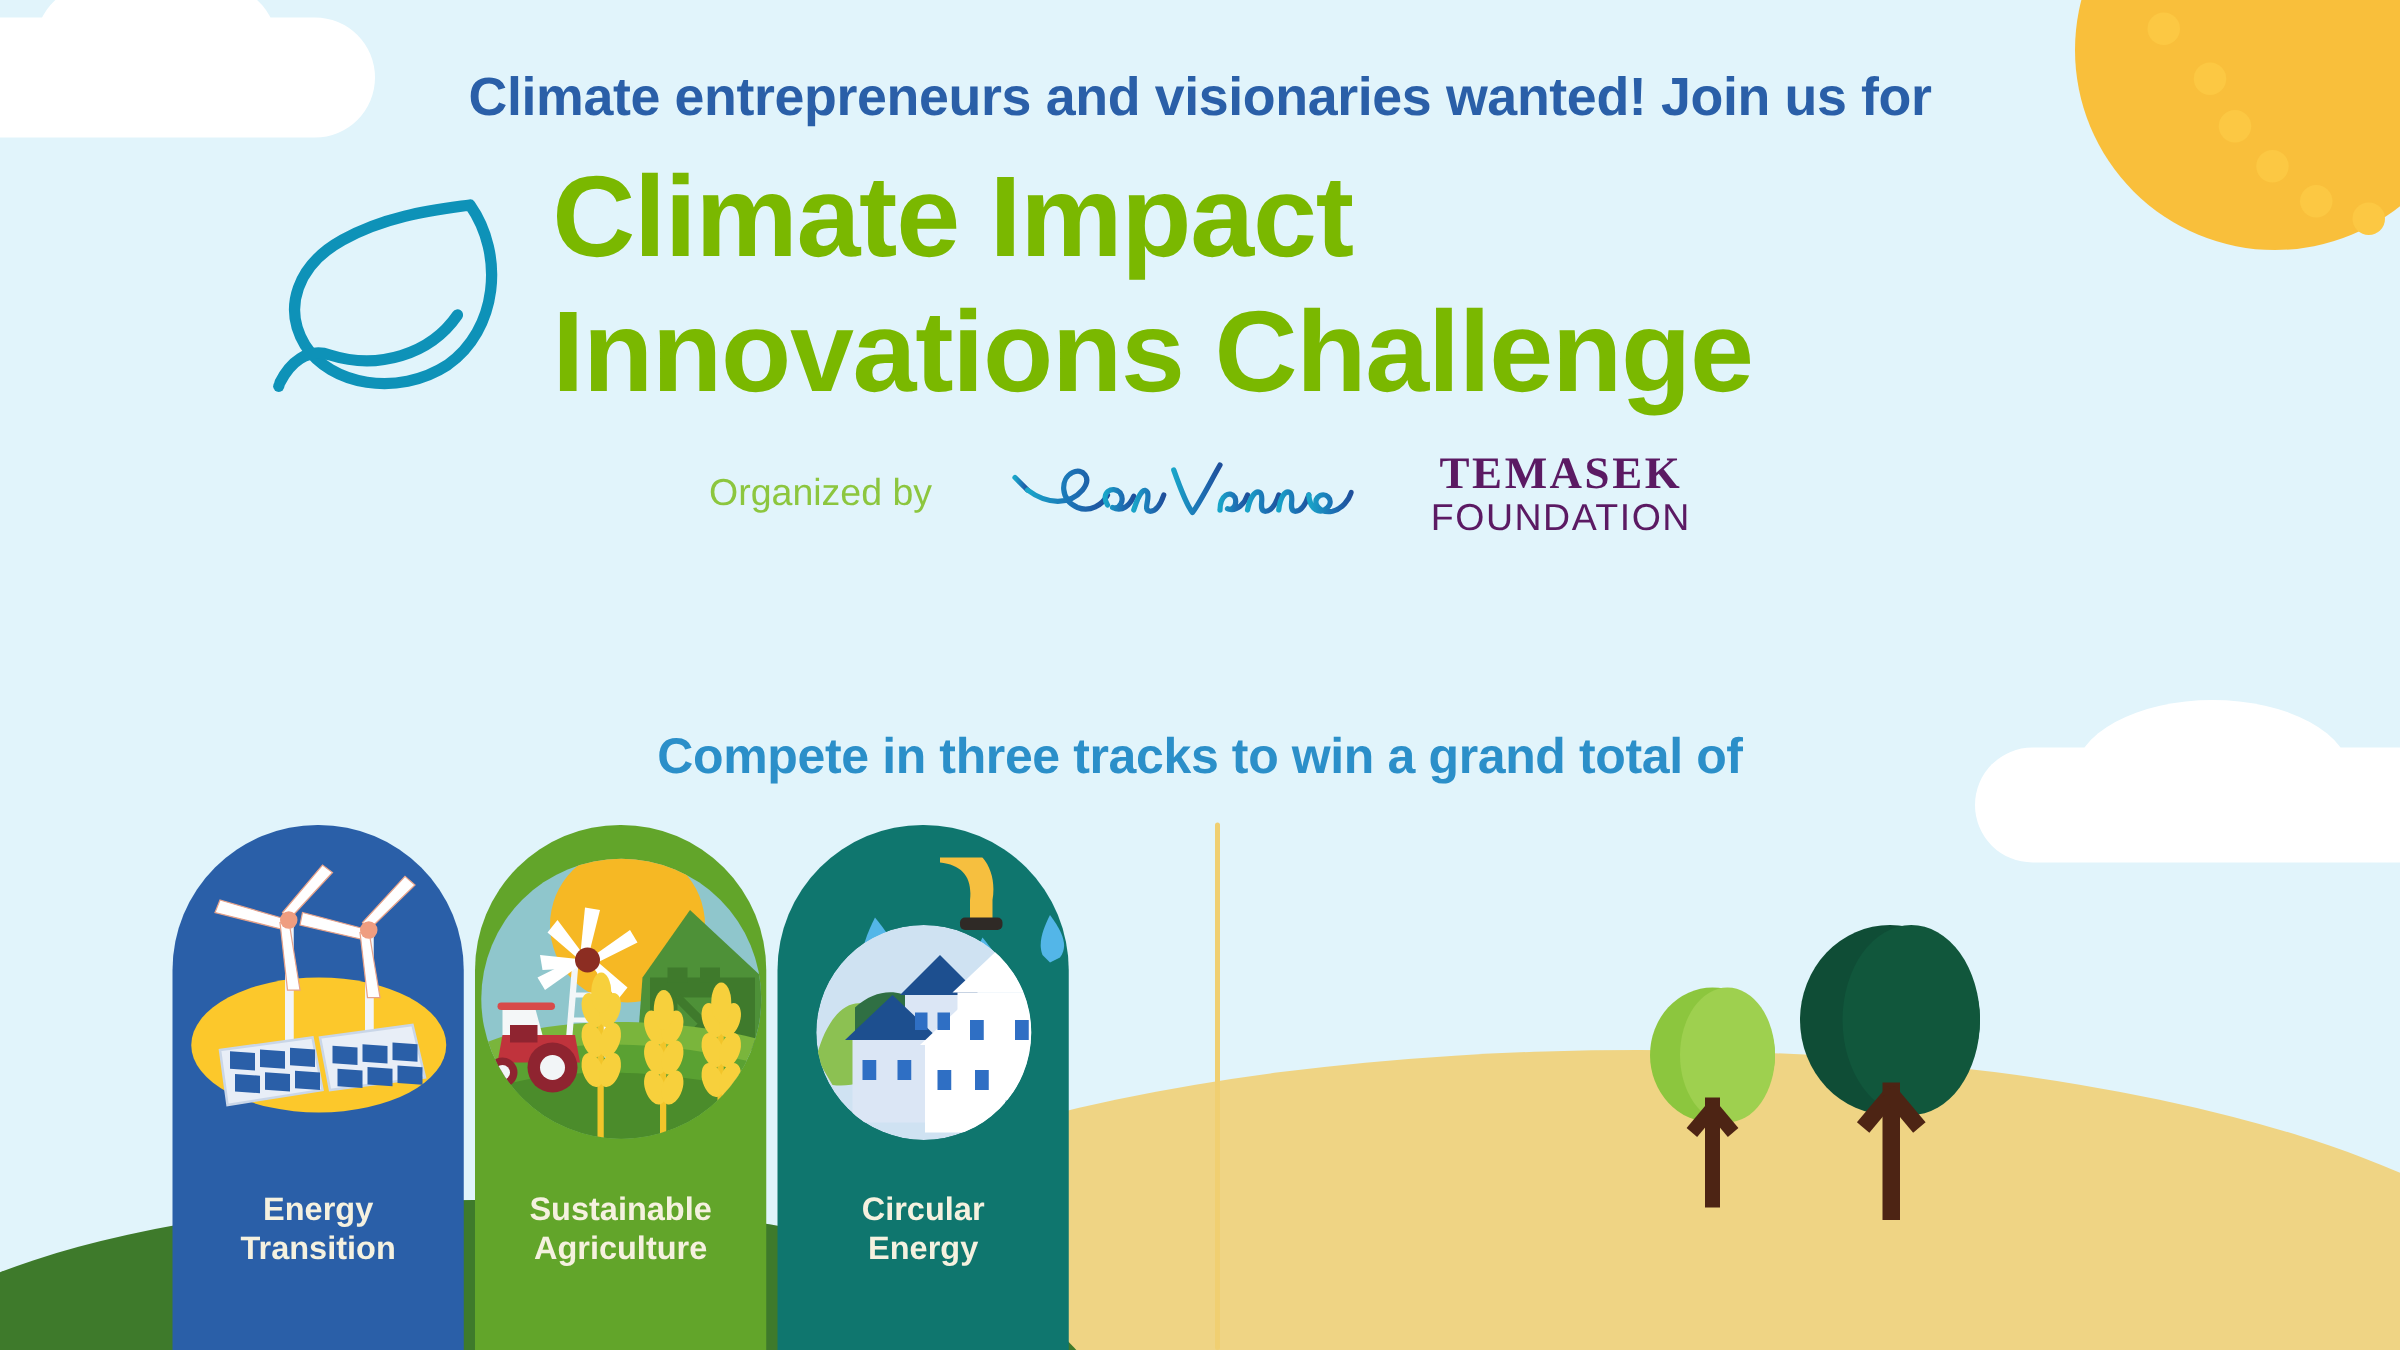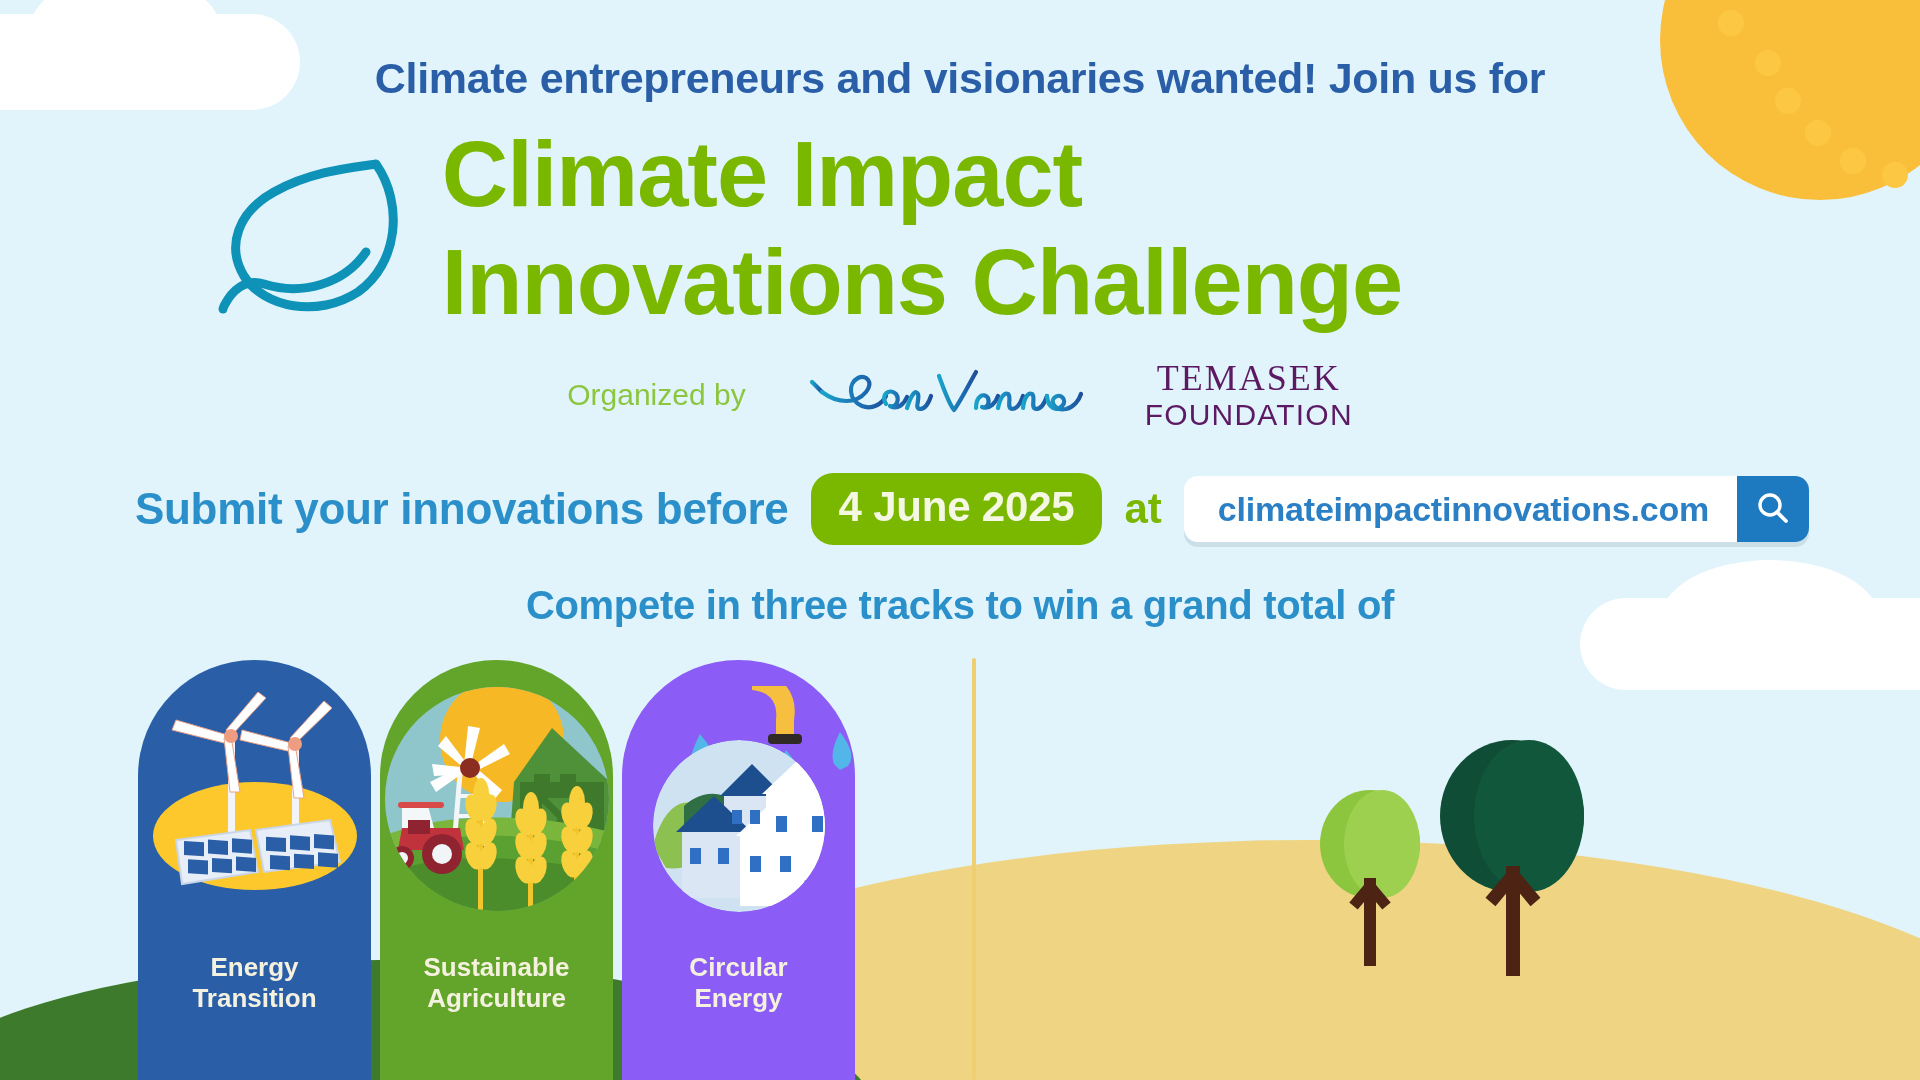--- a/index.html
+++ b/index.html
@@ -69,21 +69,21 @@
   .title-line.l2 { margin-top:16px; }
 
   .organizers {
     position:absolute; top:360px; left:0; width:1920px;
     display:flex; align-items:center; justify-content:center; gap:62px;
   }
   .org-by { font-size:30px; color:#8cc63e; font-weight:500; }
   .ev-logo { width:275px; height:62px; }
   .tf-logo { text-align:center; line-height:1; }
   .tf-top {
-    font-family:"Liberation Serif", serif; font-weight:normal;
+    font-family:"Liberation Serif", serif; font-weight:bold;
     font-size:36px; letter-spacing:2px; color:#5b1a63;
   }
   .tf-bot {
     font-family:"Liberation Sans", sans-serif; font-weight:400;
     font-size:30px; letter-spacing:1.2px; color:#5b1a63; margin-top:4px;
   }
 
   
   .submit-row {
     position:absolute; top:473px; left:135px;
@@ -134,21 +134,21 @@
     position:absolute; top:26px; left:50%; transform:translateX(-50%);
     width:226px; height:226px;
   }
   .track-label {
     position:absolute; left:0; right:0; bottom:66px;
     text-align:center; color:#f5f1df;
     font-size:26px; font-weight:bold; line-height:1.2;
   }
   .t-energy { background:#2a5fa8; }
   .t-agri   { background:#62a52a; }
-  .t-circ   { background:#8b5cf6; }
+  .t-circ   { background:#0f766e; }
 
   
   .divider {
     position:absolute; left:972px; top:658px;
     width:4px; height:422px; background:#f0cf71; border-radius:2px;
   }
   .prize {
     position:absolute; left:1000px; top:660px; width:620px;
     text-align:center;
   }
@@ -237,34 +237,20 @@
         <path d="M215 44 C 216 34, 220 28, 224 30 C 228 33, 222 44, 228 45 C 234 45, 237 38, 239 32"></path>
         <path d="M239 32 C 240 44, 248 48, 254 42 C 260 36, 252 28, 246 34 C 242 39, 248 47, 258 45 C 266 43, 271 36, 273 30"></path>
       </g>
     </svg>
     <div class="tf-logo">
       <div class="tf-top">TEMASEK</div>
       <div class="tf-bot">FOUNDATION</div>
     </div>
   </div>
 
-  <div class="submit-row">
-    <div class="submit-label">Submit your innovations before</div>
-    <div class="date-badge">4 June 2025</div>
-    <div class="at-word">at</div>
-    <div class="urlbar">
-      <div class="url-text">climateimpactinnovations.com</div>
-      <div class="url-btn">
-        <svg width="38" height="38" viewBox="0 0 38 38">
-          <circle cx="16" cy="15" r="10" fill="none" stroke="#fff" stroke-width="3.4"></circle>
-          <line x1="23" y1="22" x2="32" y2="31" stroke="#fff" stroke-width="3.8" stroke-linecap="round"></line>
-        </svg>
-      </div>
-    </div>
-  </div>
 
   <div class="compete">Compete in three tracks to win a grand total of</div>
 
   <div class="tracks">
 
     <div class="track t-energy">
       <svg class="track-art" viewBox="0 0 226 226">
         <ellipse cx="113" cy="150" rx="102" ry="54" fill="#fcc82b"></ellipse>
         <g fill="#f2f4f8">
           <rect x="86" y="48" width="7" height="120" rx="3"></rect>

